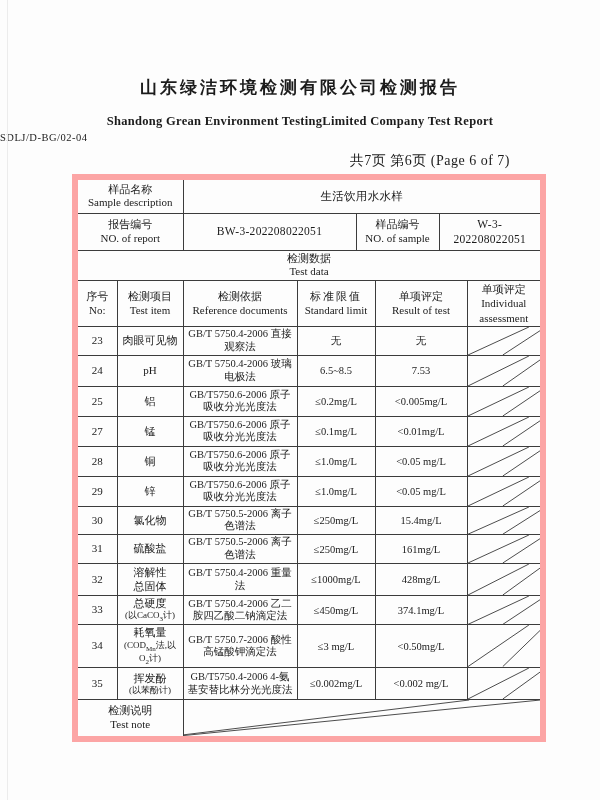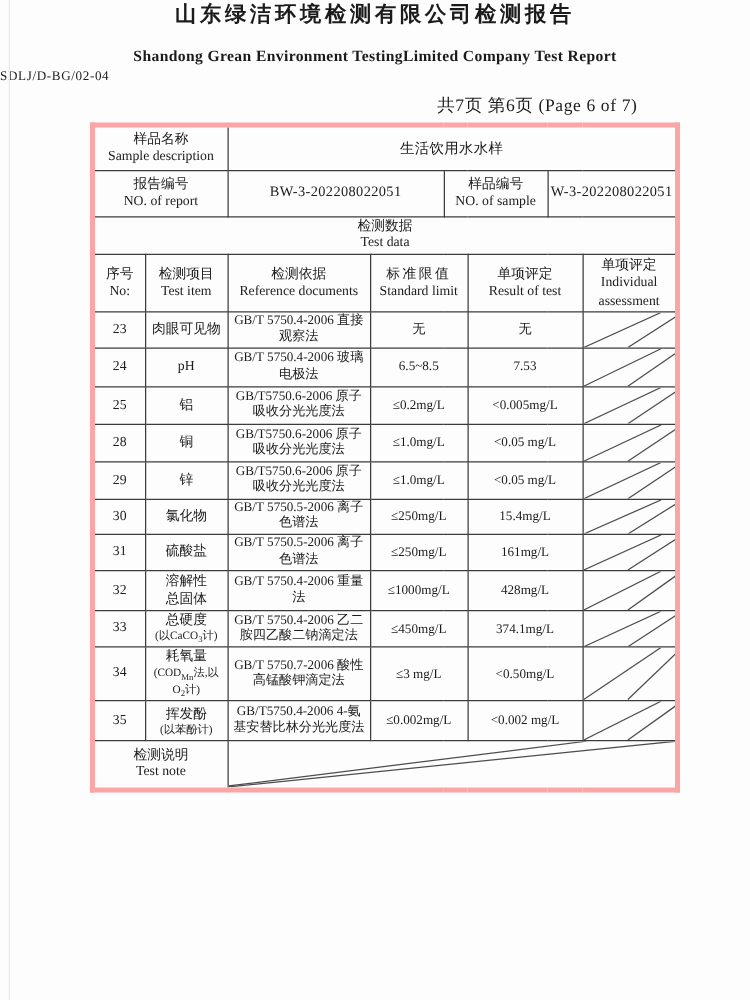--- a/index.html
+++ b/index.html
@@ -7,20 +7,21 @@
     background: #ffffff;
     font-family: "Liberation Serif", "DejaVu Serif", serif;
     color: #1b1b1b;
   }
   .page {
     position: relative;
     width: 600px;
     height: 800px;
     background: #fdfdfd;
     overflow: hidden;
+    padding-top: 76px;
   }
   .page-edge {
     position: absolute;
     left: 7px; top: 0; bottom: 0;
     width: 1px;
     background: #ececec;
   }
   .doc-title-cn {
     text-align: center;
     font-size: 17px;
@@ -44,21 +45,21 @@
     text-align: right;
     font-size: 14px;
     margin: 9px 90px 4px 0;
     letter-spacing: 0.5px;
   }
   table {
     border-collapse: collapse;
     table-layout: fixed;
     width: 468px;
     margin-left: 72px;
-    border: 4px solid #fca5a5;
+    border: 6px solid #fca5a5;
   }
   td {
     border: 1px solid #3c3c3c;
     text-align: center;
     vertical-align: middle;
     padding: 1px 2px;
     font-size: 11px;
     line-height: 1.25;
     overflow: hidden;
   }
@@ -204,20 +205,35 @@
       <td colspan="2" class="c-res">&lt;0.005mg/L</td>
       <td class="c-assess">
         <svg class="slash" viewBox="0 0 100 100" preserveAspectRatio="none">
               <line x1="0" y1="100" x2="84" y2="0" vector-effect="non-scaling-stroke"></line>
               <line x1="48" y1="100" x2="100" y2="12" vector-effect="non-scaling-stroke"></line>
             </svg>
       </td>
     </tr>
 
 
+    <tr class="h30">
+      <td>27</td>
+      <td>
+            <div class="it">锰</div>
+          </td>
+      <td class="c-ref">GB/T5750.6-2006 原子吸收分光光度法</td>
+      <td colspan="2" class="c-lim">≤0.1mg/L</td>
+      <td colspan="2" class="c-res">&lt;0.01mg/L</td>
+      <td class="c-assess">
+        <svg class="slash" viewBox="0 0 100 100" preserveAspectRatio="none">
+              <line x1="0" y1="100" x2="84" y2="0" vector-effect="non-scaling-stroke"></line>
+              <line x1="48" y1="100" x2="100" y2="12" vector-effect="non-scaling-stroke"></line>
+            </svg>
+      </td>
+    </tr>
 
     <tr class="h30">
       <td>28</td>
       <td>
             <div class="it">铜</div>
           </td>
       <td class="c-ref">GB/T5750.6-2006 原子吸收分光光度法</td>
       <td colspan="2" class="c-lim">≤1.0mg/L</td>
       <td colspan="2" class="c-res">&lt;0.05 mg/L</td>
       <td class="c-assess">

